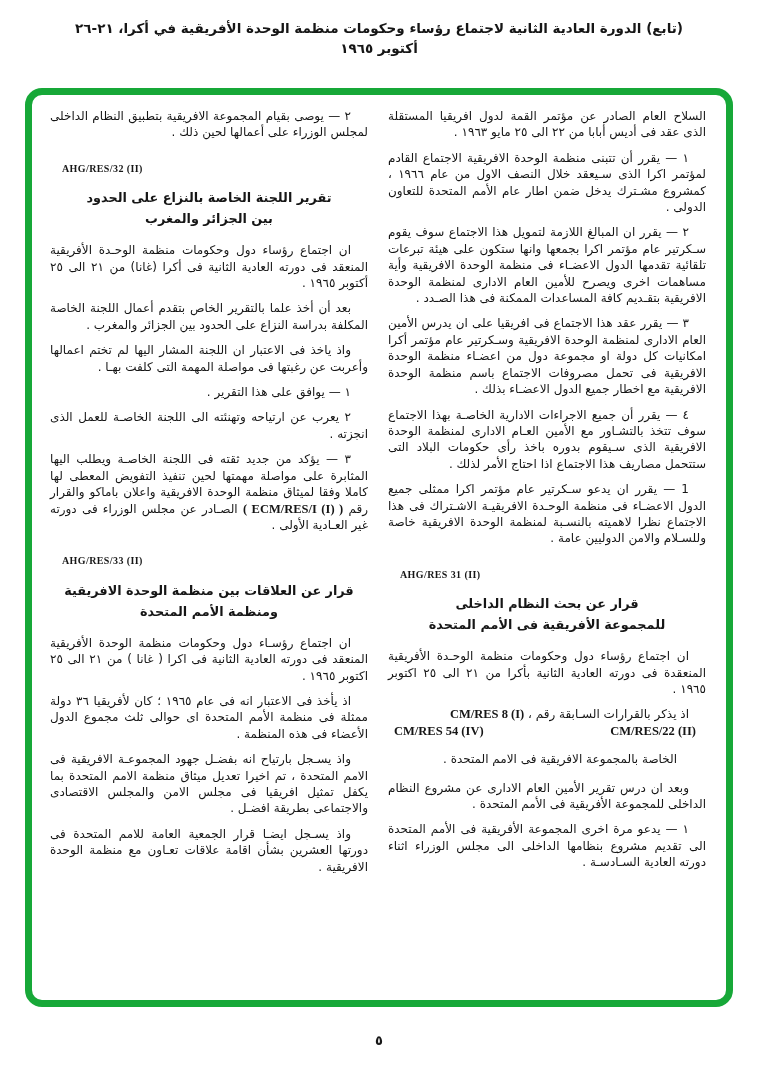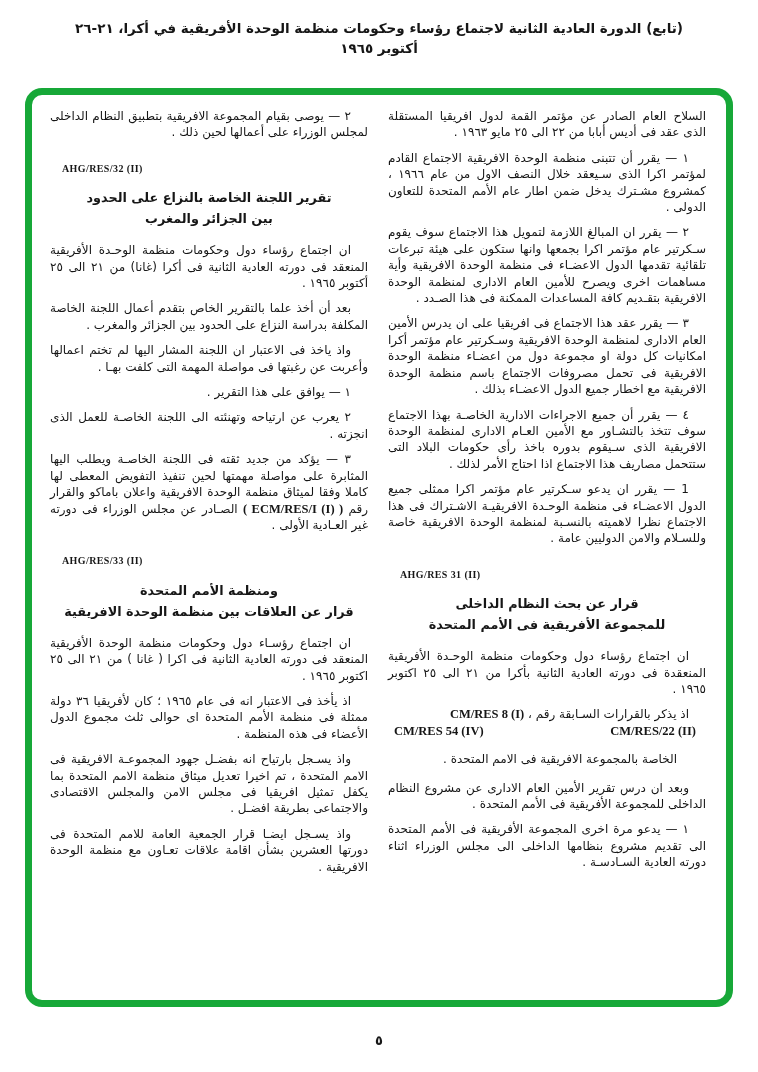--- a/index.html
+++ b/index.html
@@ -141,22 +141,22 @@
       </div>
       <p class="para">ان اجتماع رؤساء دول وحكومات منظمة الوحـدة الأفريقية المنعقد فى دورته العادية الثانية فى أكرا (غانا) من ٢١ الى ٢٥ أكتوبر ١٩٦٥ .</p>
       <p class="para">بعد أن أخذ علما بالتقرير الخاص بتقدم أعمال اللجنة الخاصة المكلفة بدراسة النزاع على الحدود بين الجزائر والمغرب .</p>
       <p class="para">واذ ياخذ فى الاعتبار ان اللجنة المشار اليها لم تختم اعمالها وأعربت عن رغبتها فى مواصلة المهمة التى كلفت بهـا .</p>
       <p class="para">١ — يوافق على هذا التقرير .</p>
       <p class="para">٢ يعرب عن ارتياحه وتهنئته الى اللجنة الخاصـة للعمل الذى انجزته .</p>
       <p class="para"><span>٣ — يؤكد من جديد ثقته فى اللجنة الخاصـة ويطلب اليها المثابرة على مواصلة مهمتها لحين تنفيذ التفويض المعطى لها كاملا وفقا لميثاق منظمة الوحدة الافريقية واعلان باماكو والقرار رقم</span> <span class="code-inline">( ECM/RES/I (I) )</span> <span>الصـادر عن مجلس الوزراء فى دورته غير العـادية الأولى .</span></p>
 
       <div class="res-code">AHG/RES/33 (II)</div>
       <div class="res-heading">
+        <div>قرار عن العلاقات بين منظمة الوحدة الافريقية</div>
         <div>ومنظمة الأمم المتحدة</div>
-        <div>قرار عن العلاقات بين منظمة الوحدة الافريقية</div>
       </div>
       <p class="para">ان اجتماع رؤسـاء دول وحكومات منظمة الوحدة الأفريقية المنعقد فى دورته العادية الثانية فى اكرا ( غانا ) من ٢١ الى ٢٥ اكتوبر ١٩٦٥ .</p>
       <p class="para">اذ يأخذ فى الاعتبار انه فى عام ١٩٦٥ ؛ كان لأفريقيا ٣٦ دولة ممثلة فى منظمة الأمم المتحدة اى حوالى ثلث مجموع الدول الأعضاء فى هذه المنظمة .</p>
       <p class="para">واذ يسـجل بارتياح انه بفضـل جهود المجموعـة الافريقية فى الامم المتحدة ، تم اخيرا تعديل ميثاق منظمة الامم المتحدة بما يكفل تمثيل افريقيا فى مجلس الامن والمجلس الاقتصادى والاجتماعى بطريقة افضـل .</p>
       <p class="para">واذ يسـجل ايضـا قرار الجمعية العامة للامم المتحدة فى دورتها العشرين بشأن اقامة علاقات تعـاون مع منظمة الوحدة الافريقية .</p>
     </div>
 
   </div>
 </div>
 

